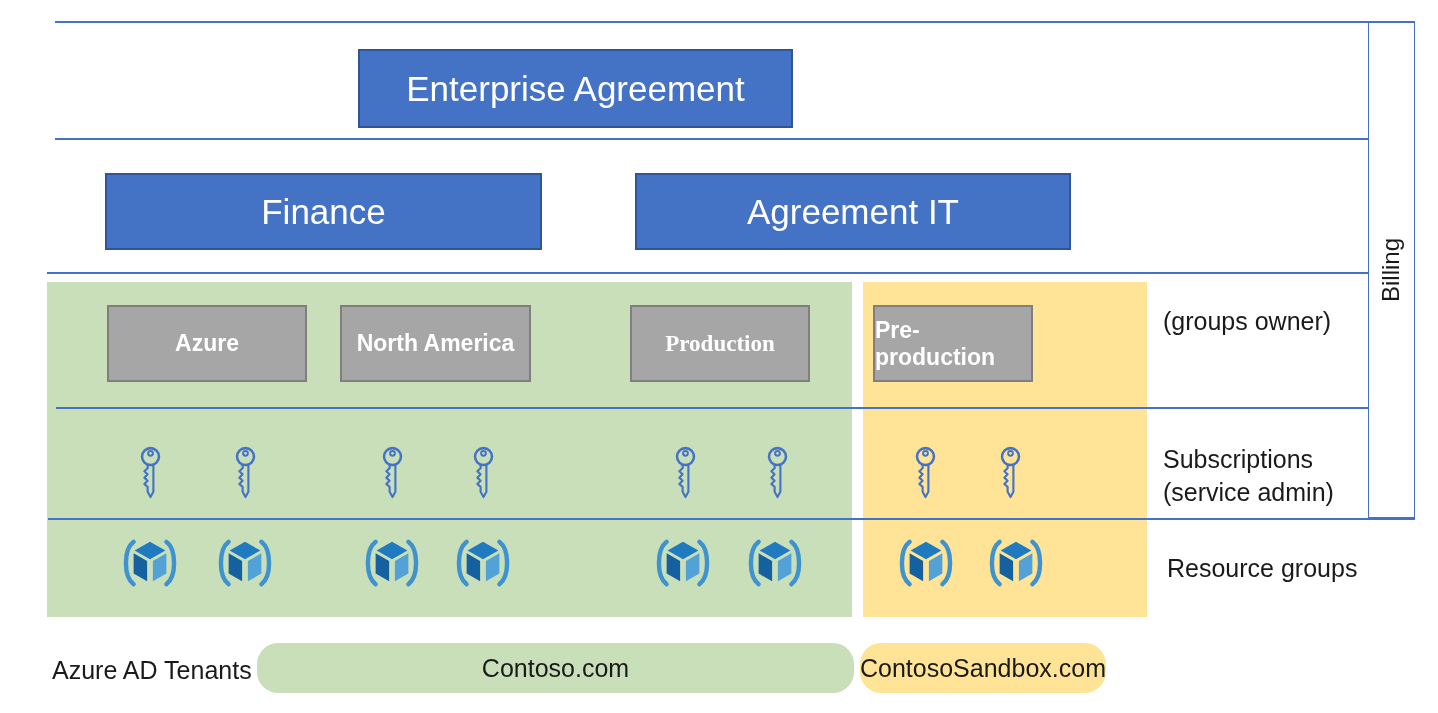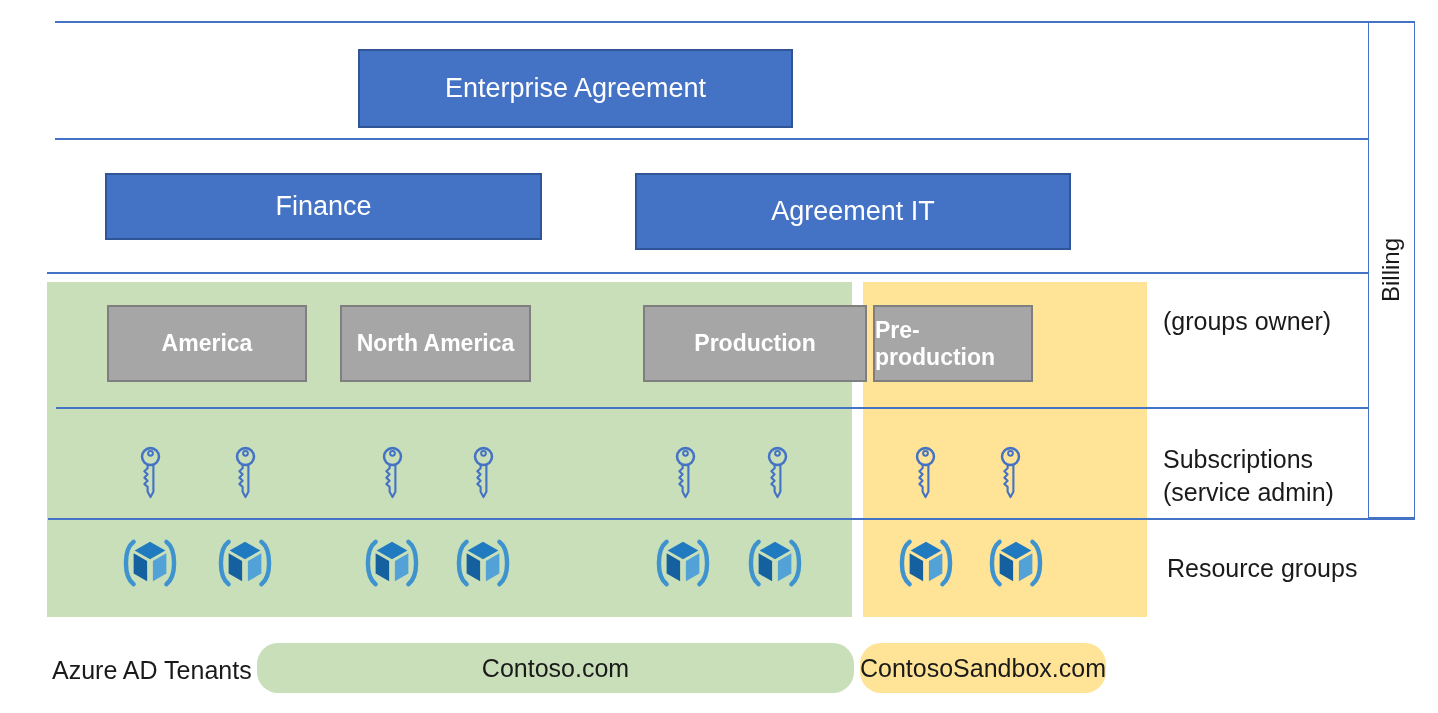--- a/index.html
+++ b/index.html
@@ -22,21 +22,21 @@
   body{font-family:"Liberation Sans","DejaVu Sans",sans-serif;}
   .canvas{position:relative;width:1438px;height:713px;background:#fff;overflow:hidden;}
 
   .hline{position:absolute;height:1.6px;background:var(--line-blue);}
 
   .region{position:absolute;top:282px;height:335px;}
   .region.green{left:47px;width:805px;background:var(--contoso-green);}
   .region.yellow{left:863px;width:284px;background:var(--sandbox-yellow);}
 
   .bluebox{position:absolute;background:var(--primary-blue);border:2.5px solid var(--blue-border);
-    display:flex;align-items:center;justify-content:center;color:#fff;font-size:27px;}
+    display:flex;align-items:center;justify-content:center;color:#fff;font-size:35px;}
   .graybox{position:absolute;background:var(--gray-fill);border:2.5px solid var(--gray-border);
     display:flex;align-items:center;justify-content:center;color:#fff;font-size:23px;font-weight:bold;
     top:305px;height:77px;}
 
   .rowlabel{position:absolute;color:var(--label-black);font-size:25px;line-height:33px;white-space:nowrap;}
 
   .billing-box{position:absolute;left:1368px;top:21px;width:47px;height:497px;
     border:1.5px solid var(--line-blue);display:flex;align-items:center;justify-content:center;}
   .billing-text{transform:rotate(-90deg);font-size:24px;color:var(--label-black);white-space:nowrap;}
 
@@ -67,34 +67,34 @@
   <div class="hline" style="top:518px;left:48px;width:1367px;"></div>
 
   <div class="billing-box">
     <span class="billing-text">Billing</span>
   </div>
 
   <div class="bluebox" style="left:358px;top:49px;width:435px;height:79px;">
     <span>Enterprise Agreement</span>
   </div>
 
-  <div class="bluebox" style="left:105px;top:173px;width:437px;height:67px;">
+  <div class="bluebox" style="left:105px;top:173px;width:437px;height:77px;">
     <span>Finance</span>
   </div>
   <div class="bluebox" style="left:635px;top:173px;width:436px;height:77px;">
     <span>Agreement IT</span>
   </div>
 
   <div class="graybox" style="left:107px;width:200px;">
-    <span>America</span>
+    <span>Azure</span>
   </div>
   <div class="graybox" style="left:340px;width:191px;">
     <span>North America</span>
   </div>
-  <div class="graybox" style="left:643px;width:224px;">
+  <div class="graybox" style="left:630px;width:180px;font-family:Liberation Serif, serif;">
     <span>Production</span>
   </div>
   <div class="graybox" style="left:873px;width:160px;">
     <span>Pre-production</span>
   </div>
   <div class="rowlabel" style="left:1163px;top:305px;">
     <div>(groups owner)</div>
   </div>
 
   <svg class="icon key" style="left:137px;top:446px;" width="27" height="54" viewBox="0 0 28 56">

